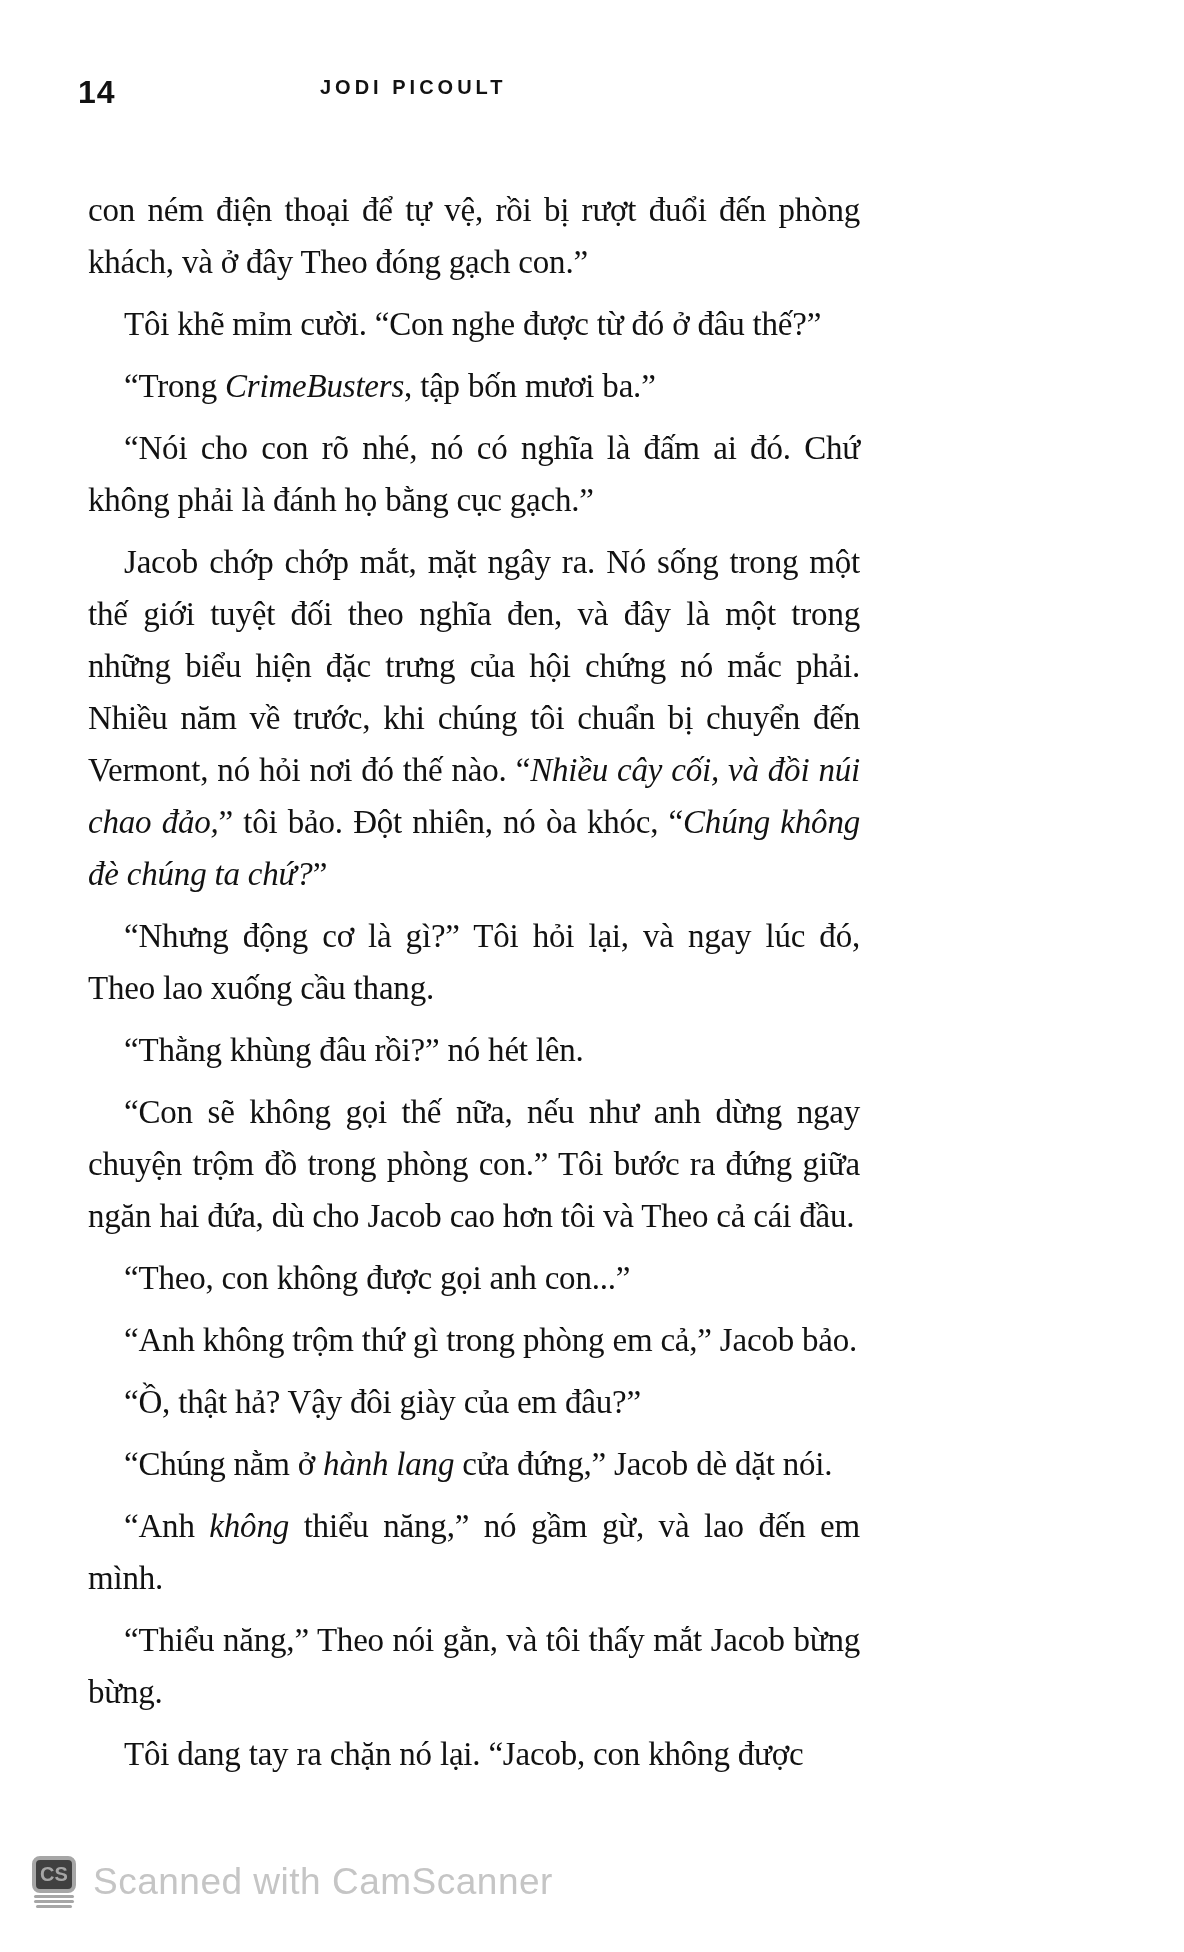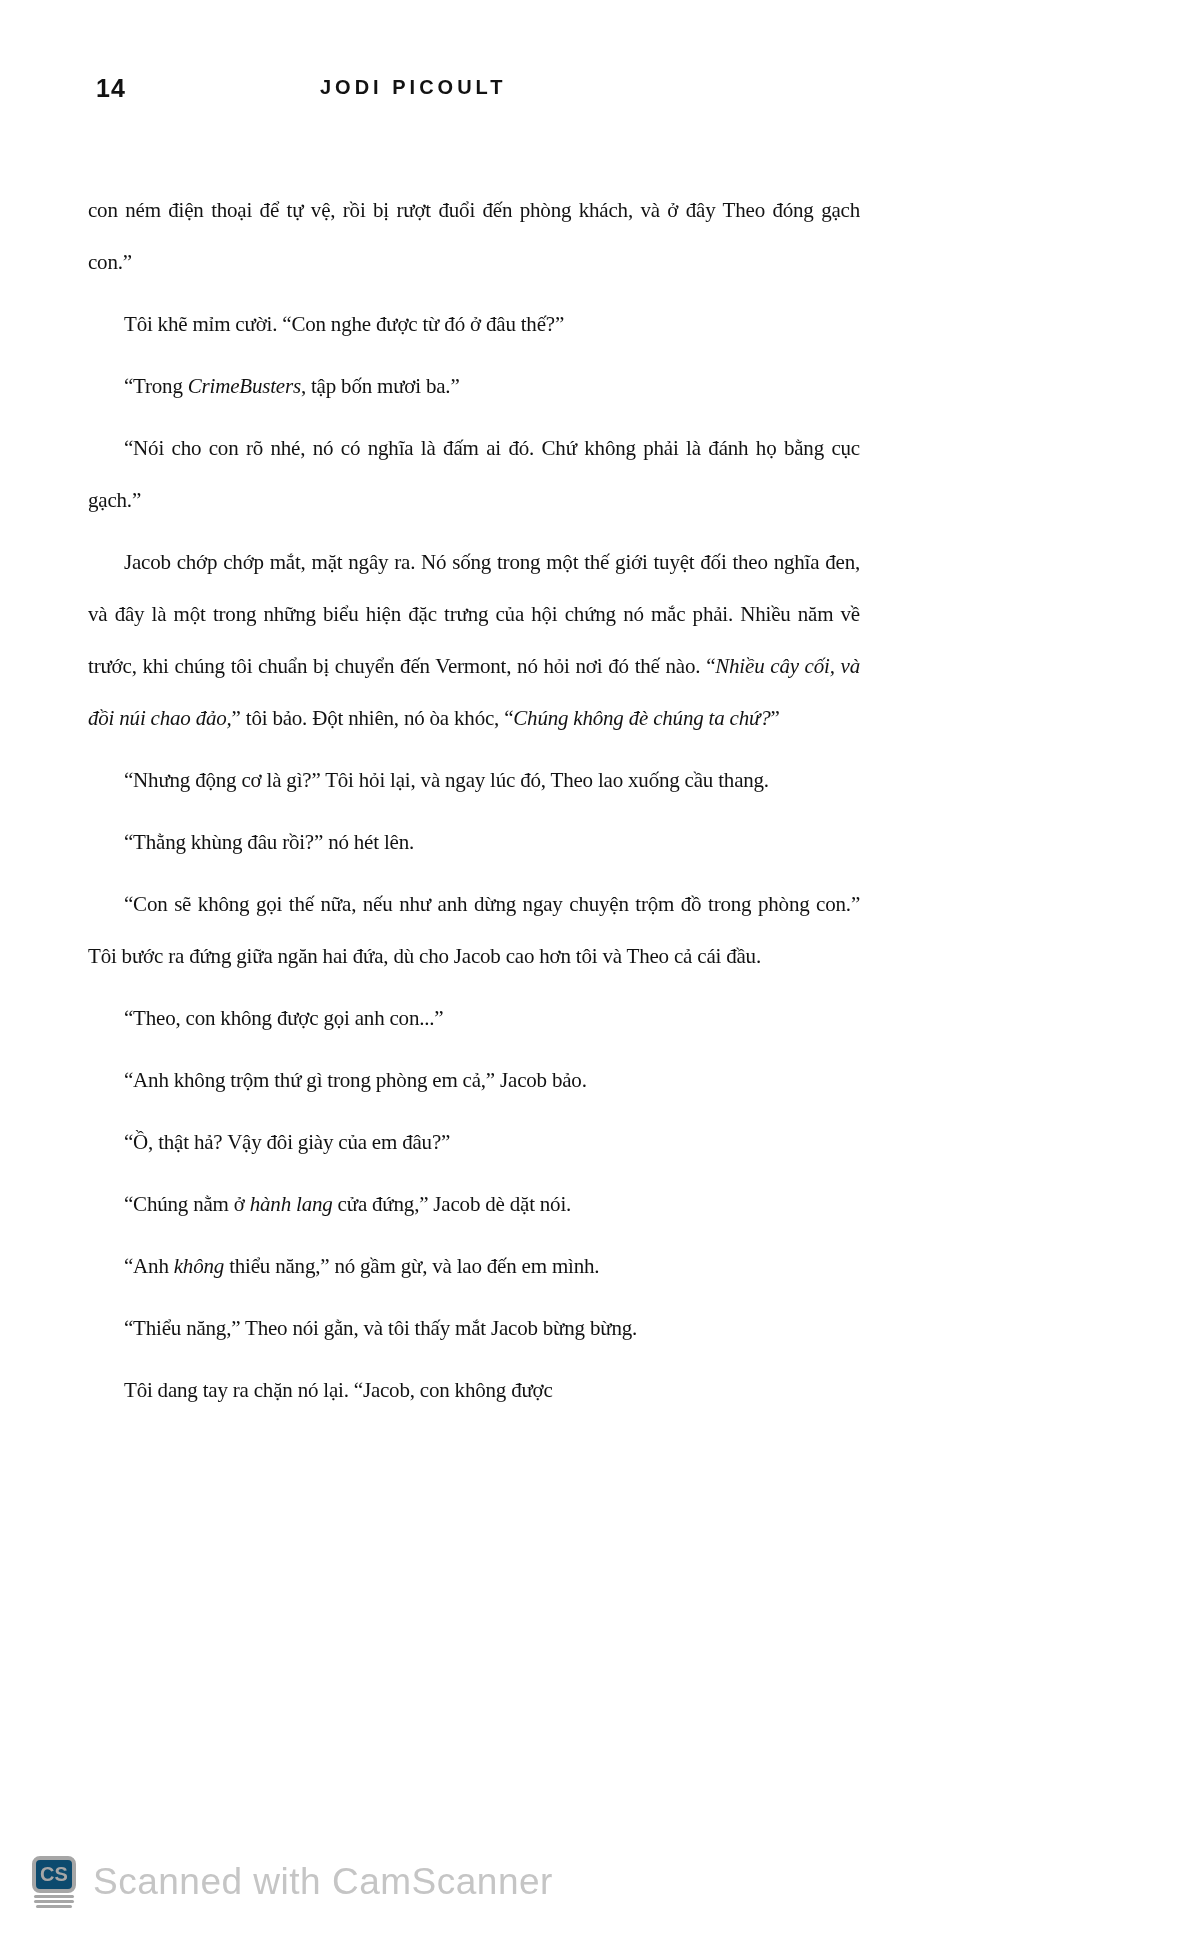--- a/index.html
+++ b/index.html
@@ -12,24 +12,24 @@
     width: 1184px;
     height: 1952px;
     background: #ffffff;
     overflow: hidden;
     font-family: "Liberation Serif", "DejaVu Serif", serif;
     color: var(--text, #121212);
   }
   
   .page-number {
     position: absolute;
-    left: 96px;
+    left: 78px;
     top: 74px;
     font-family: "Liberation Sans", "DejaVu Sans", sans-serif;
-    font-size: 25px;
+    font-size: 32px;
     font-weight: 600;
     letter-spacing: 1px;
     color: var(--text, #121212);
   }
   .running-title {
     position: absolute;
     left: 320px;
     top: 76px;
     font-family: "Liberation Sans", "DejaVu Sans", sans-serif;
     font-size: 20px;
@@ -39,21 +39,21 @@
   }
   
   .body-text {
     position: absolute;
     left: 88px;
     top: 184px;
     width: 772px;
   }
   .body-text p {
     margin: 0 0 10px 0;
-    font-size: 21px;
+    font-size: 33px;
     line-height: 52px;
     letter-spacing: -0.2px;
     text-align: justify;
     color: var(--text, #121212);
   }
   .body-text p.indent { text-indent: 36px; }
   .body-text em { font-style: italic; }
   
   .footer {
     position: absolute;
@@ -67,21 +67,21 @@
     width: 44px;
     height: 52px;
     flex: 0 0 auto;
   }
   .cs-box {
     box-sizing: border-box;
     width: 44px;
     height: 37px;
     border: 4px solid var(--watermark-icon, #a6a6a6);
     border-radius: 8px;
-    background: #0c4a6e;
+    background: #404040;
     display: flex;
     align-items: center;
     justify-content: center;
     font-family: "Liberation Sans", "DejaVu Sans", sans-serif;
     font-weight: 700;
     font-size: 20px;
     color: var(--watermark-icon, #a6a6a6);
   }
   .cs-lines { margin-top: 2px; }
   .cs-lines i {

